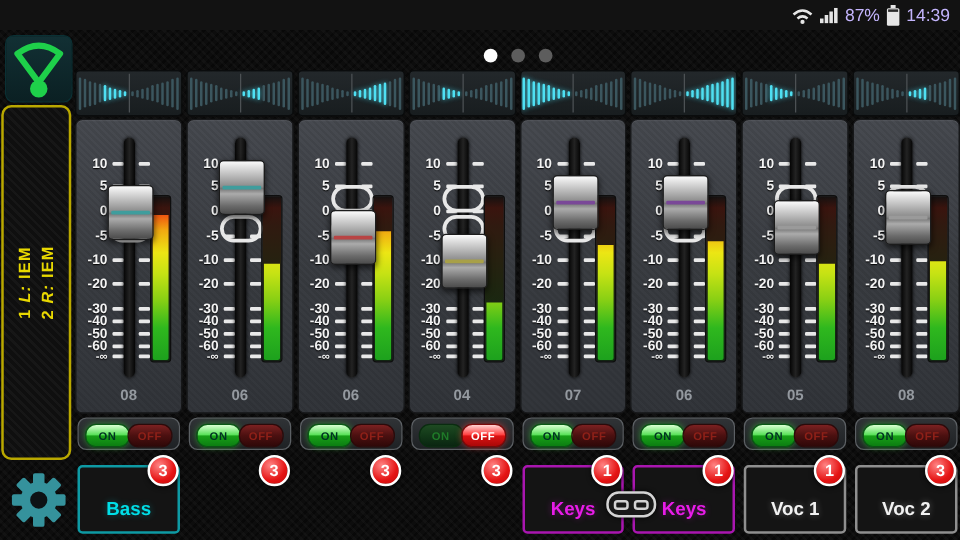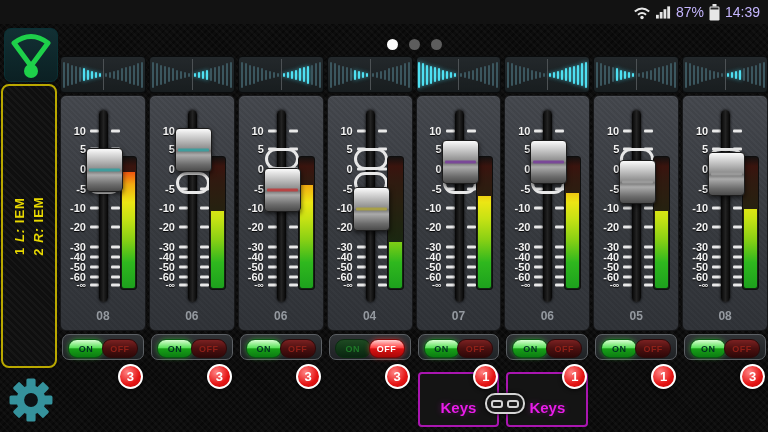--- a/index.html
+++ b/index.html
@@ -762,43 +762,46 @@
         <div class="pill off dim">OFF</div>
       </div>
       <div class="oo">
         <div class="pill on bright">ON</div>
         <div class="pill off dim">OFF</div>
       </div>
     </div>
   <div id="nameRow" class="cols">
 
   <div class="ncell">
+        <div class="nbtn" style="color: rgb(0, 223, 232); border-color: rgb(14, 154, 164); text-shadow: rgba(0, 223, 232, 0.333) 0px 0px 6px;">Bass</div>
         <div class="badge">3</div>
       </div>
       <div class="ncell">
         <div class="badge">3</div>
       </div>
       <div class="ncell">
         <div class="badge">3</div>
       </div>
       <div class="ncell">
         <div class="badge">3</div>
       </div>
       <div class="ncell">
         <div class="nbtn" style="color: rgb(232, 28, 232); border-color: rgb(169, 22, 176); text-shadow: rgba(232, 28, 232, 0.333) 0px 0px 6px;">Keys</div>
         <div class="badge">1</div>
       </div>
       <div class="ncell">
         <div class="nbtn" style="color: rgb(232, 28, 232); border-color: rgb(169, 22, 176); text-shadow: rgba(232, 28, 232, 0.333) 0px 0px 6px;">Keys</div>
         <div class="badge">1</div>
       </div>
       <div class="ncell">
+        <div class="nbtn" style="color: rgb(242, 242, 242); border-color: rgb(143, 143, 143); text-shadow: rgba(242, 242, 242, 0.333) 0px 0px 6px;">Voc 1</div>
         <div class="badge">1</div>
       </div>
       <div class="ncell">
+        <div class="nbtn" style="color: rgb(242, 242, 242); border-color: rgb(143, 143, 143); text-shadow: rgba(242, 242, 242, 0.333) 0px 0px 6px;">Voc 2</div>
         <div class="badge">3</div>
       </div>
       <div id="linkIcon">
       <span class="hole"></span>
       <span class="hole"></span>
     </div>
     </div>
 
   <div id="sidebar">
     <div class="vtext">

